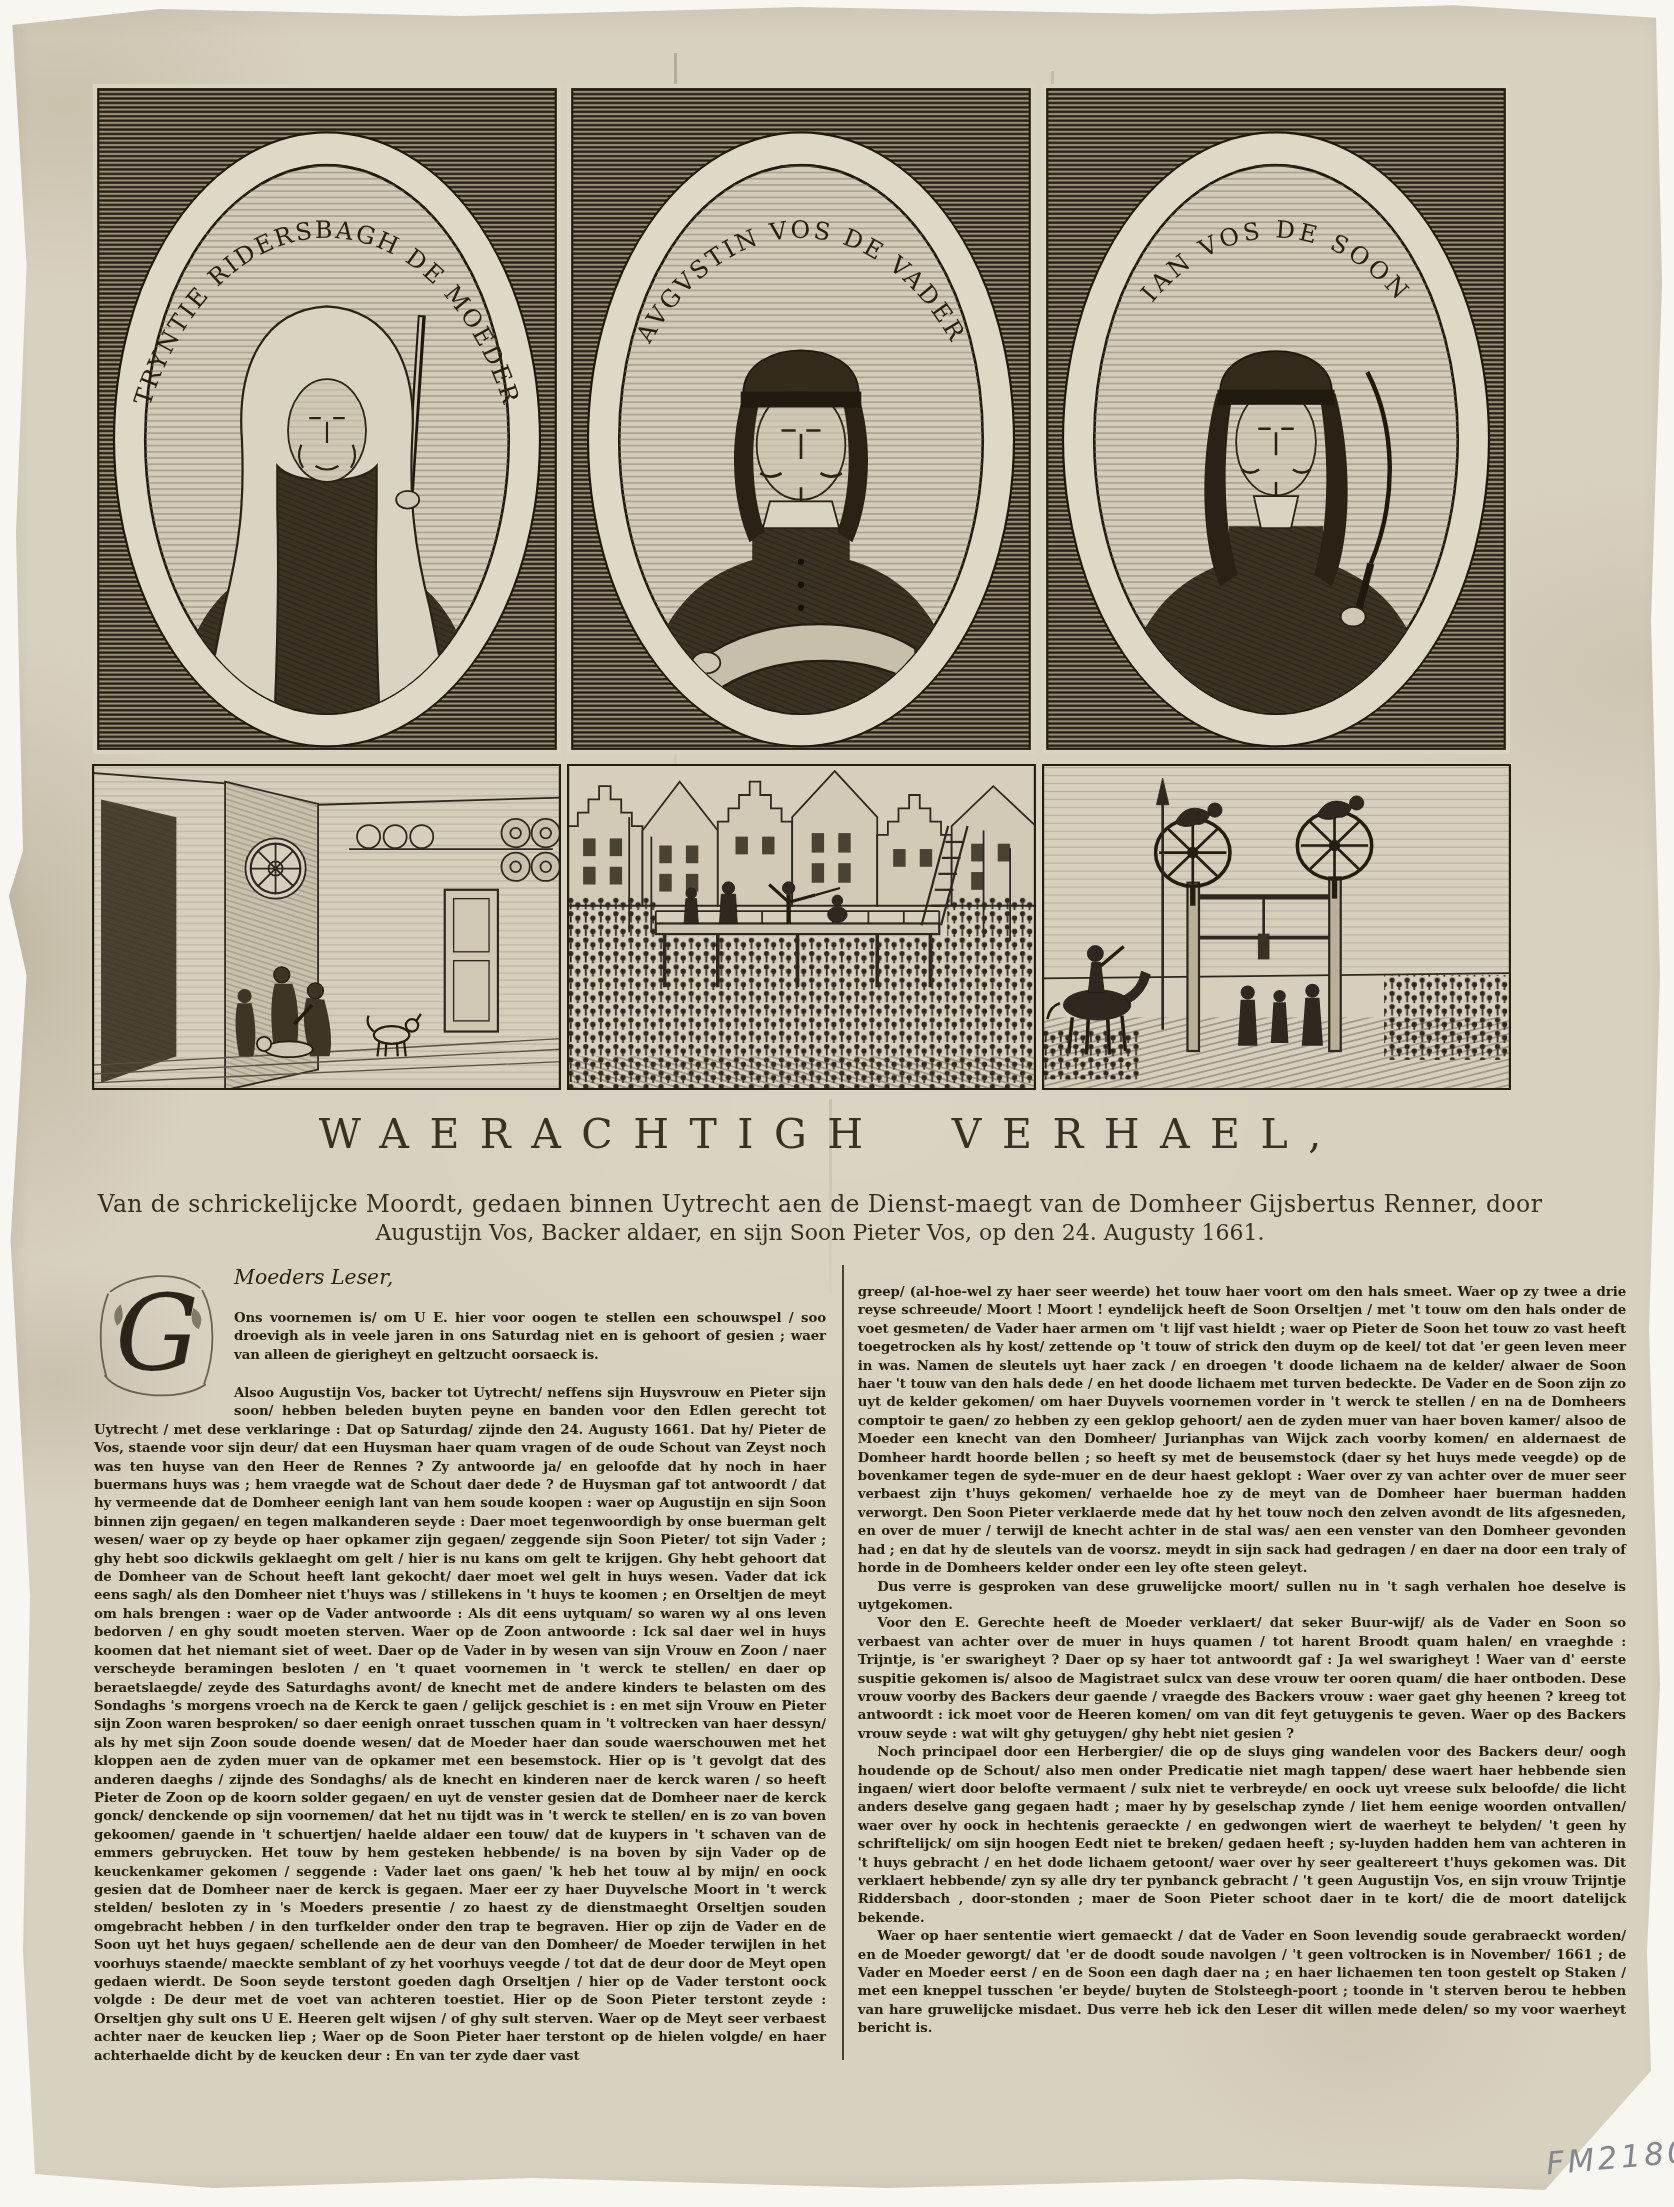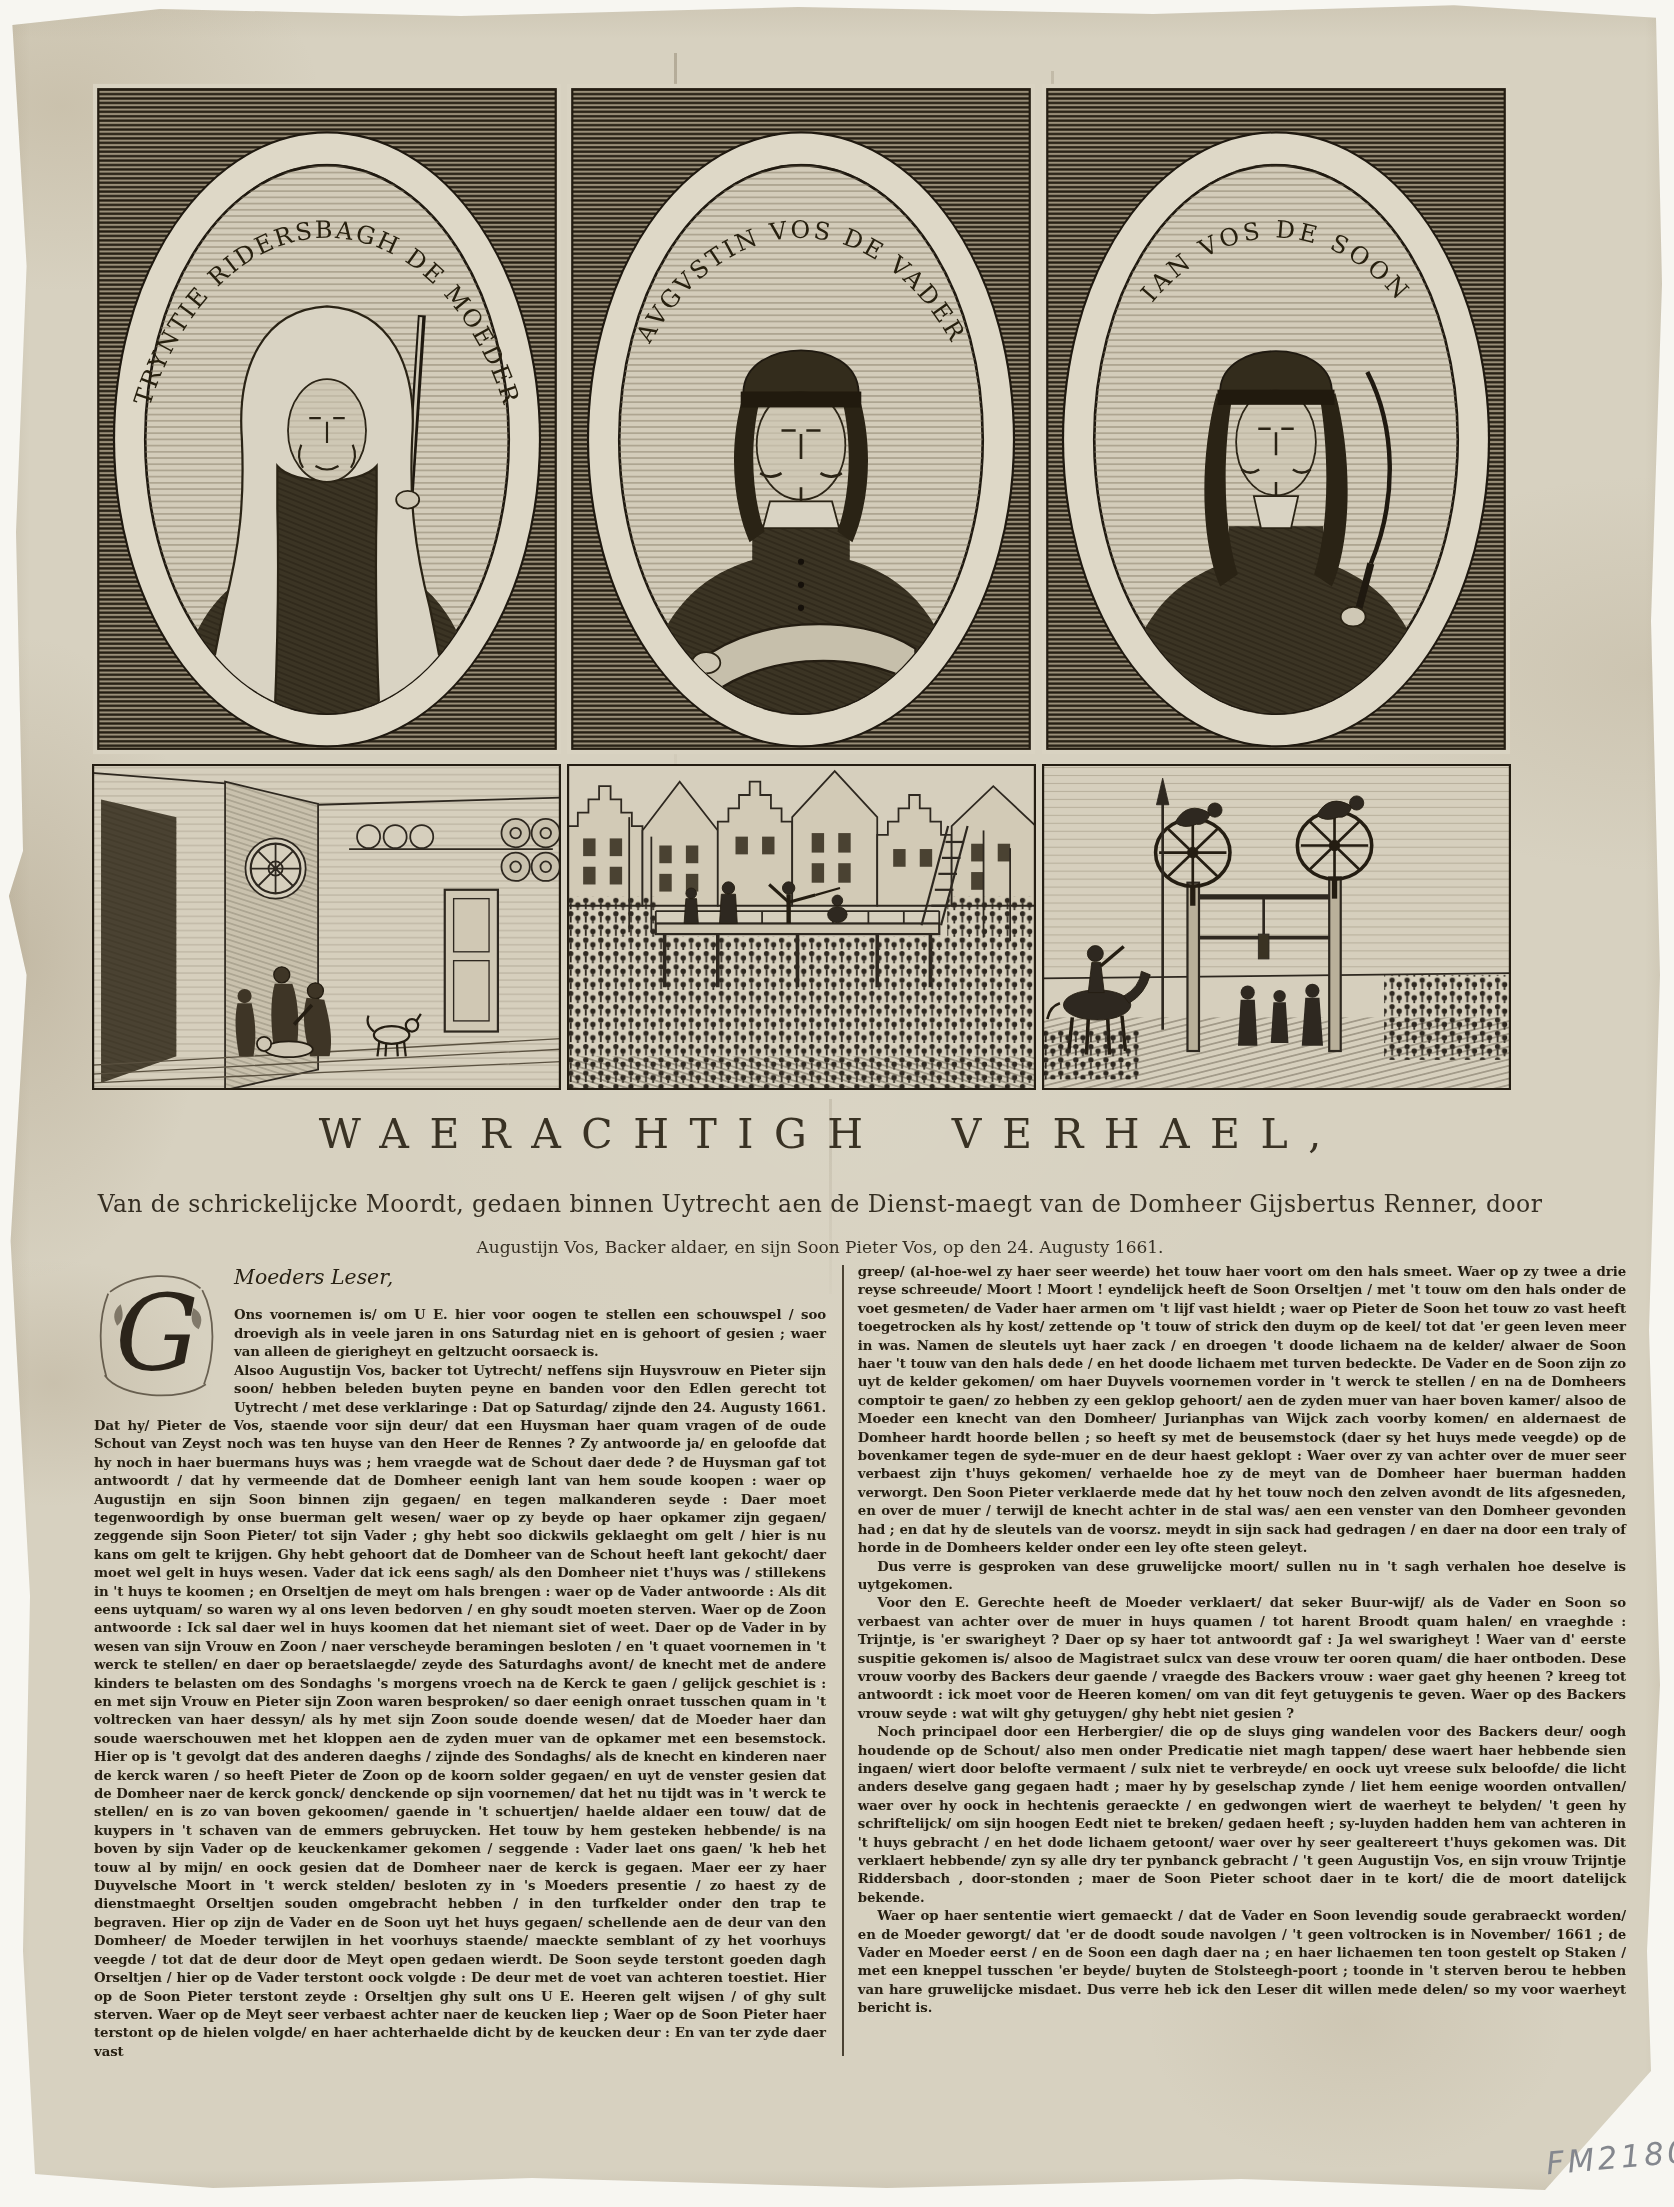--- a/index.html
+++ b/index.html
@@ -32,28 +32,28 @@
   .crease.c2{left:1051px;top:71px;height:674px;opacity:.6;}
   .crease.c3{left:829px;top:1099px;height:195px;opacity:.5;}
 
   .portrait-row{position:absolute;left:92px;top:83px;display:flex;gap:4.4px;}
   .scene-row{position:absolute;left:92px;top:764px;display:flex;gap:6.2px;}
   svg{display:block;}
 
   .heading{position:absolute;left:0;top:1110px;width:1640px;text-align:center;color:#393224;}
   .title{font-size:41px;letter-spacing:.50em;word-spacing:.85em;white-space:nowrap;margin-left:.5em;}
   .sub1{margin-top:32px;font-size:23.5px;letter-spacing:0.4px;color:#352e22;}
-  .sub2{margin-top:19px;font-size:17px;color:#352e22;}
+  .sub2{margin-top:2px;font-size:22px;color:#352e22;}
 
   .body-block{position:absolute;left:94px;top:1263px;width:1532px;display:flex;color:#272013;}
   .col-left{width:732px;}
   .col-rule{width:1.8px;background:#4a4233;margin:1.8px 14px 5.3px 16px;}
   .col-right{flex:1;}
   p.bp{font-size:13.3px;line-height:18.4px;font-weight:bold;text-align:justify;margin:0;text-indent:19.5px;letter-spacing:-0.1px;}
-  p.cont{text-indent:0;}
+  p.cont{text-indent:0;margin-top:20px;}
   .salutation{font-style:italic;font-weight:normal;font-size:20.4px;margin:1.8px 0 17.7px 0;}
   .intro{margin-bottom:1.8px;}
   .dropcap{float:left;width:126px;height:135px;margin:3.5px 14px 1.8px 0;}
 
   .hand-mark{
     position:absolute;left:1546px;top:2139px;transform:rotate(-5deg);
     font-family:"DejaVu Sans",sans-serif;font-style:italic;font-size:31px;
     color:#84878e;letter-spacing:3.5px;
   }
 </style>

